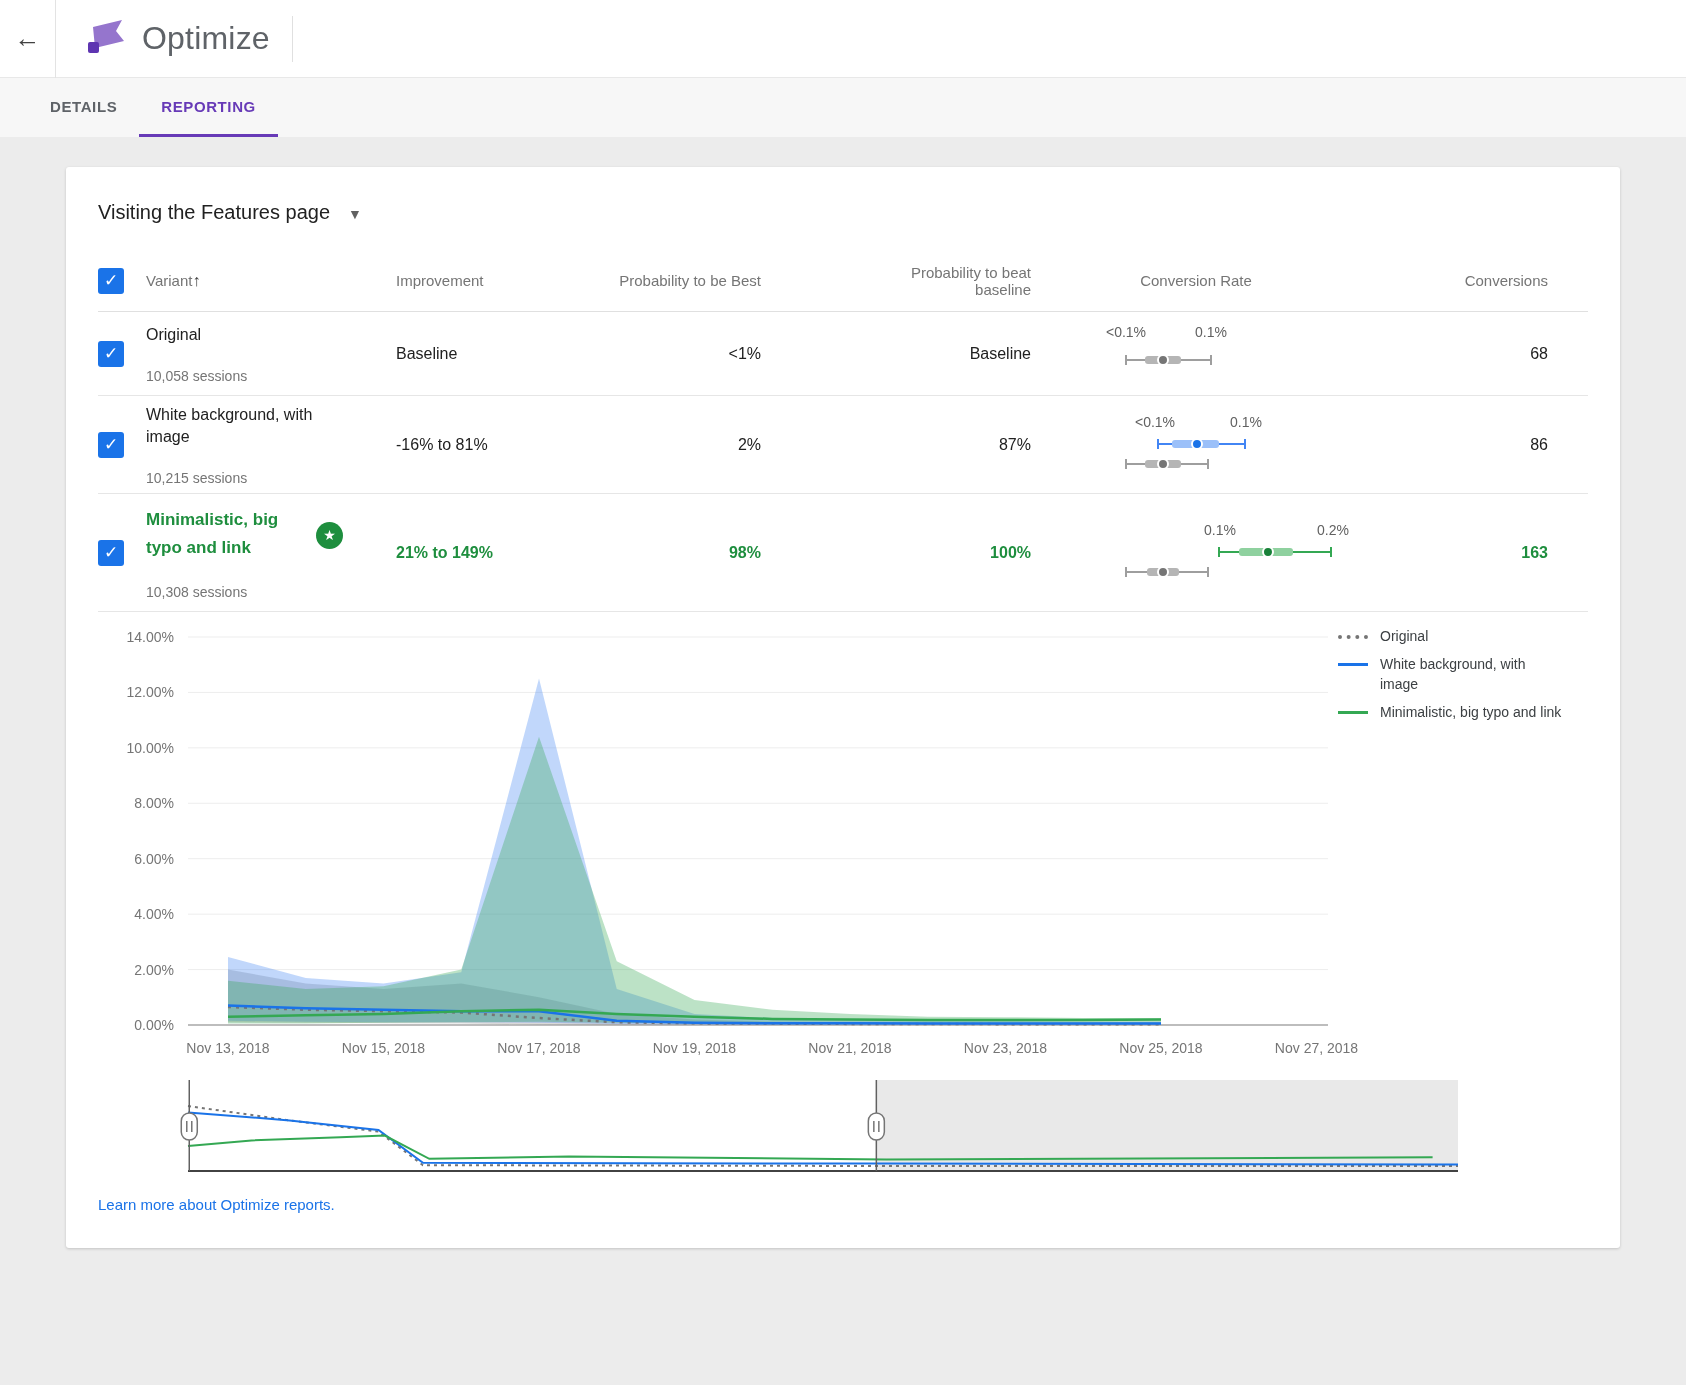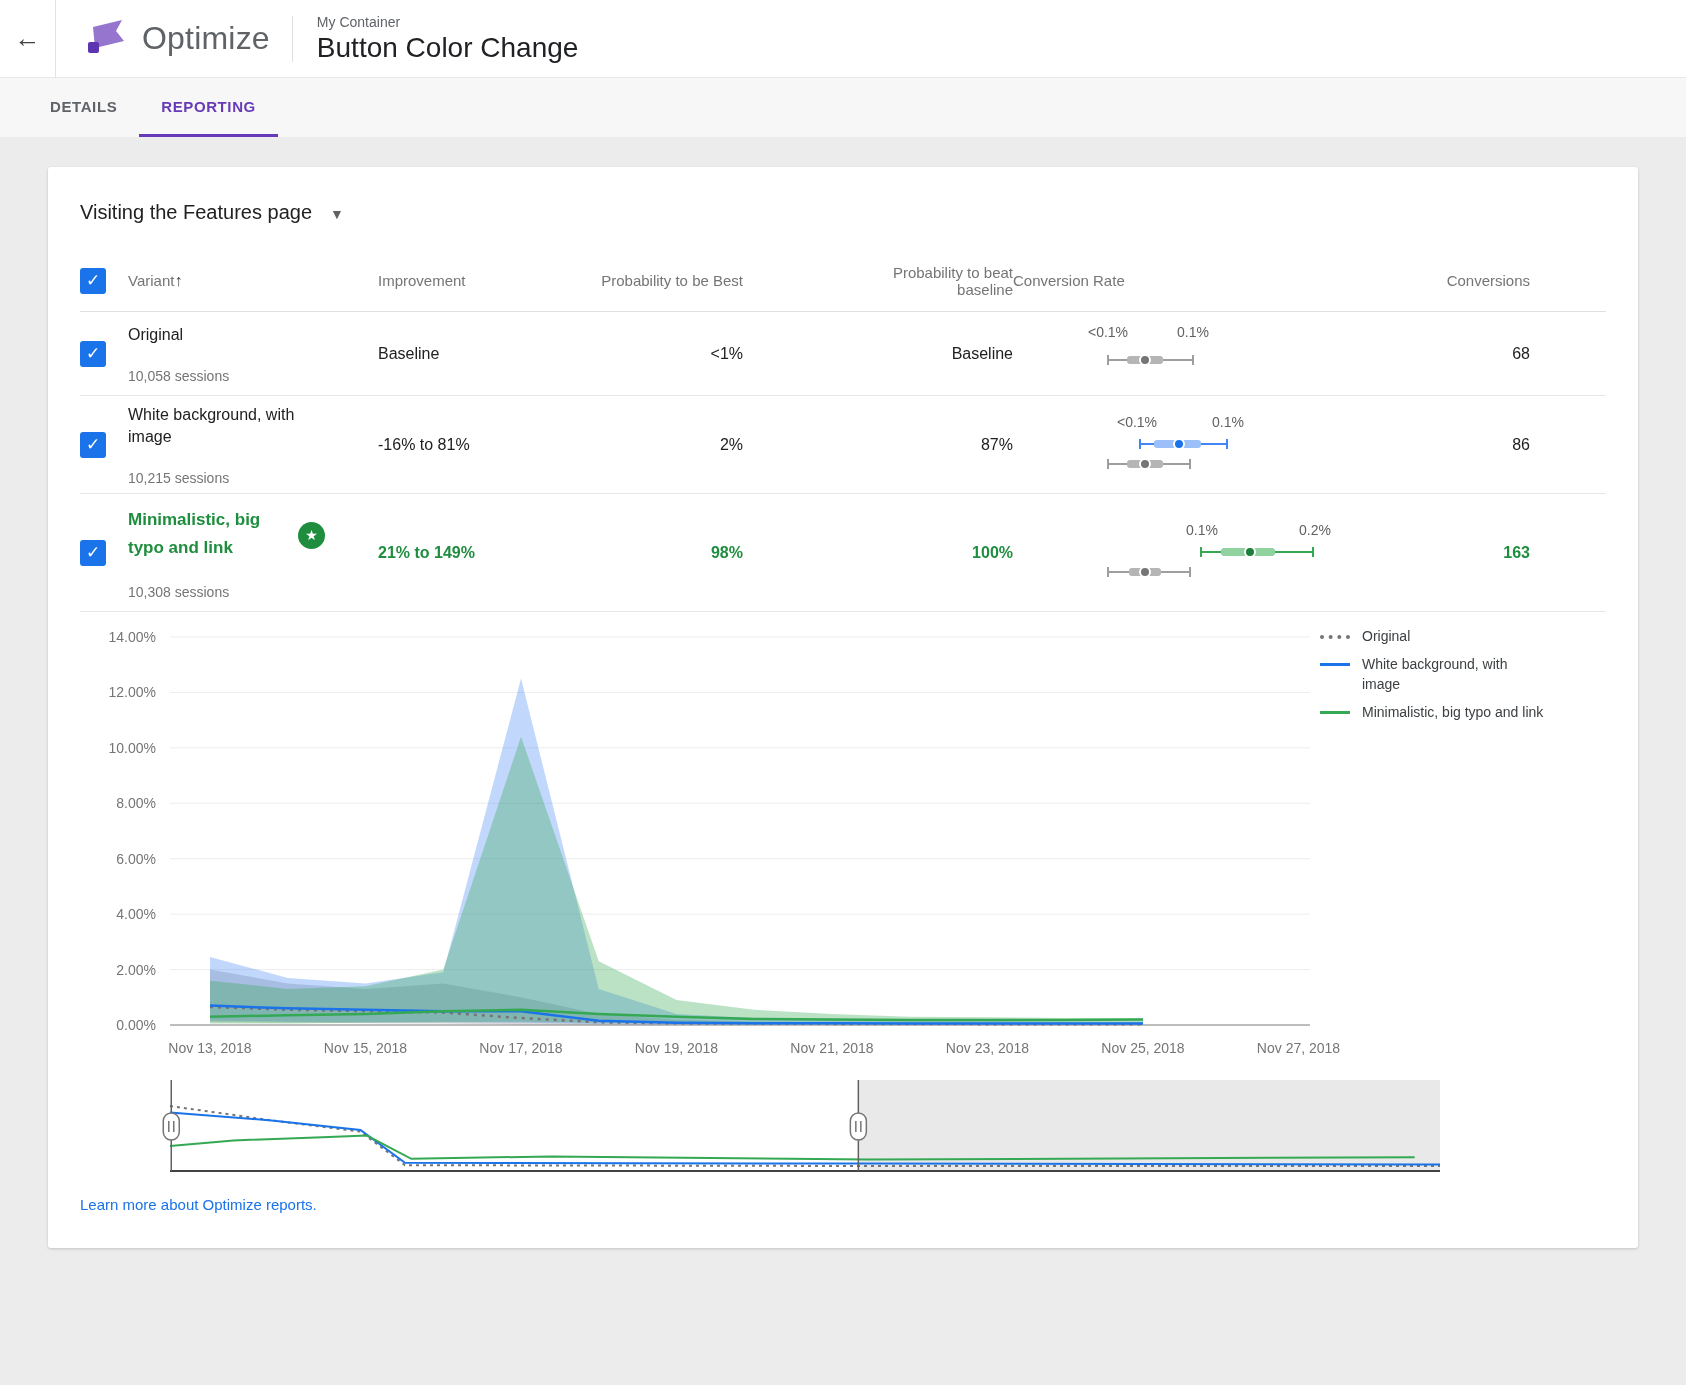--- a/index.html
+++ b/index.html
@@ -15,37 +15,37 @@
   .titles{display:flex;flex-direction:column;justify-content:center}
   .container-label{font-size:14px;color:#5f6368;margin-bottom:3px}
   .page-title{font-size:28px;color:#202124;line-height:30px}
 
   
   .tabs{display:flex;height:59px;background:#f7f7f7;padding-left:28px}
   .tab{display:flex;align-items:center;padding:0 22px;font-size:15px;font-weight:bold;letter-spacing:.6px;color:#5f6368;cursor:pointer;border-bottom:3px solid transparent}
   .tab.active{color:#673ab7;border-bottom-color:#673ab7}
 
   
-  .content{padding:30px 48px 40px}
+  .content{padding:30px 66px 40px}
   .card{background:#fff;border-radius:3px;box-shadow:0 1px 3px rgba(0,0,0,.18);padding:26px 32px 34px}
 
   .objective{font-size:20px;color:#212121;display:flex;align-items:center;gap:18px;margin:8px 0 26px;cursor:pointer;width:max-content}
   .caret{color:#616161;font-size:14px;margin-top:3px}
 
   
   .tgrid{display:grid;grid-template-columns:48px 250px 185px 180px 270px 330px 187px;align-items:center}
   .thead{height:62px;border-bottom:1px solid #e0e0e0;color:#757575;font-size:15px}
   .trow{border-bottom:1px solid #e6e6e6}
   .r0{height:84px}.r1{height:98px}.r2{height:118px}
   .h-variant{display:flex;align-items:center;color:#757575;cursor:pointer}
   .h-sort{color:#424242;font-size:16px}
   .h-right{text-align:right}
   .h-pbest{max-width:150px;margin-left:auto}
   .h-pbeat{max-width:165px;margin-left:auto}
-  .h-center{text-align:left}
+  .h-center{text-align:center}
   .cb{width:26px;height:26px;background:#1a73e8;border-radius:3px;display:flex;align-items:center;justify-content:center;cursor:pointer}
   .cb::after{content:"✓";color:#fff;font-size:17px;font-weight:bold}
   .c-variant{position:relative;padding-right:8px}
   .vname{font-size:16px;color:#212121;line-height:22px;max-width:200px}
   .r1 .vname{max-width:195px}
   .winner .vname{color:#1e8e3e;font-weight:bold;font-size:17px;line-height:28px;max-width:160px}
   .sessions{font-size:14px;color:#757575;margin-top:22px}
   .star-badge{position:absolute;left:170px;top:16px;width:27px;height:27px;border-radius:50%;background:#1e8e3e;color:#fff;font-size:14px;display:flex;align-items:center;justify-content:center}
   .c-imp{font-size:16px;color:#212121}
   .c-pbest,.c-pbeat,.c-conv{text-align:right;font-size:16px;color:#212121}
@@ -80,24 +80,20 @@
   <div class="brand">
     <span>
       <svg width="42" height="40" viewBox="0 0 42 40">
         <polygon points="7,10 36,3 30,14 38,24 9,31" fill="#9575cd"></polygon>
         <rect x="2" y="25" width="11" height="11" rx="2" fill="#5e35b1"></rect>
       </svg>
     </span>
     <span class="appname">Optimize</span>
   </div>
   <div class="brand-divider"></div>
-  <div class="titles">
-    <div class="container-label">My Container</div>
-    <div class="page-title">Button Color Change</div>
-  </div>
 </header>
 
 <nav class="tabs">
   <div class="tab">DETAILS</div>
   <div class="tab active">REPORTING</div>
 </nav>
 
 <main class="content">
   <section class="card">
 

